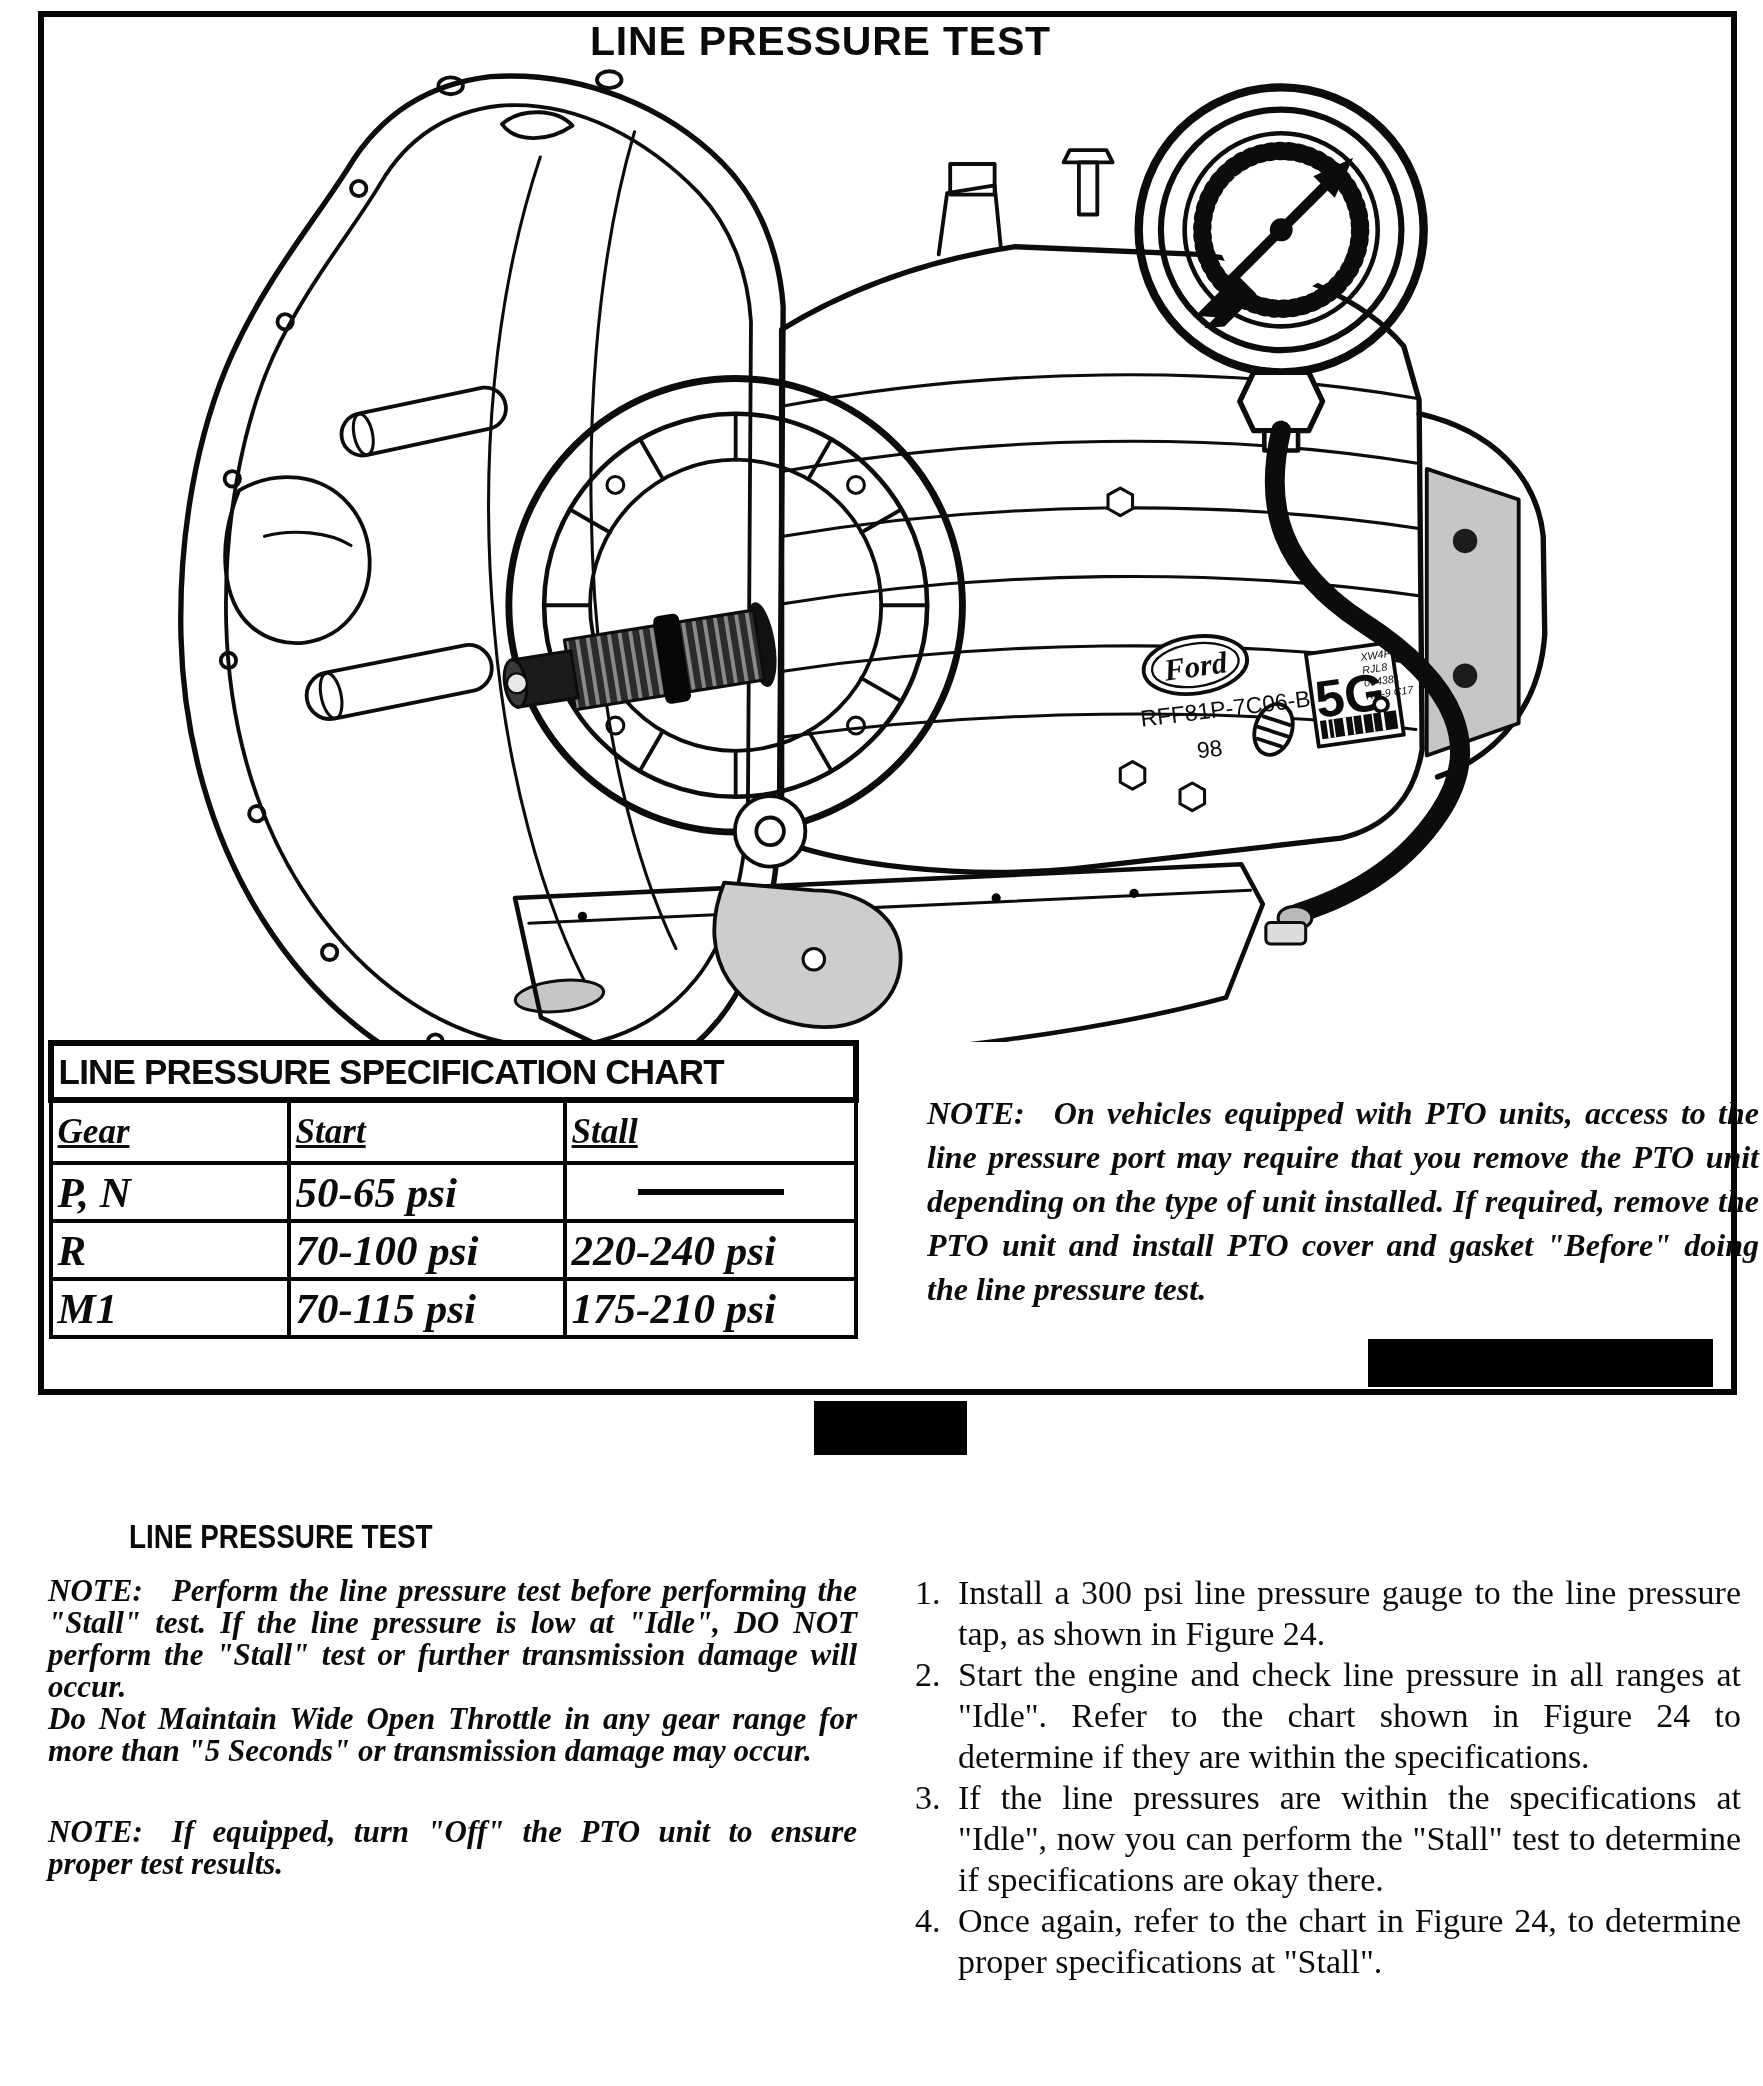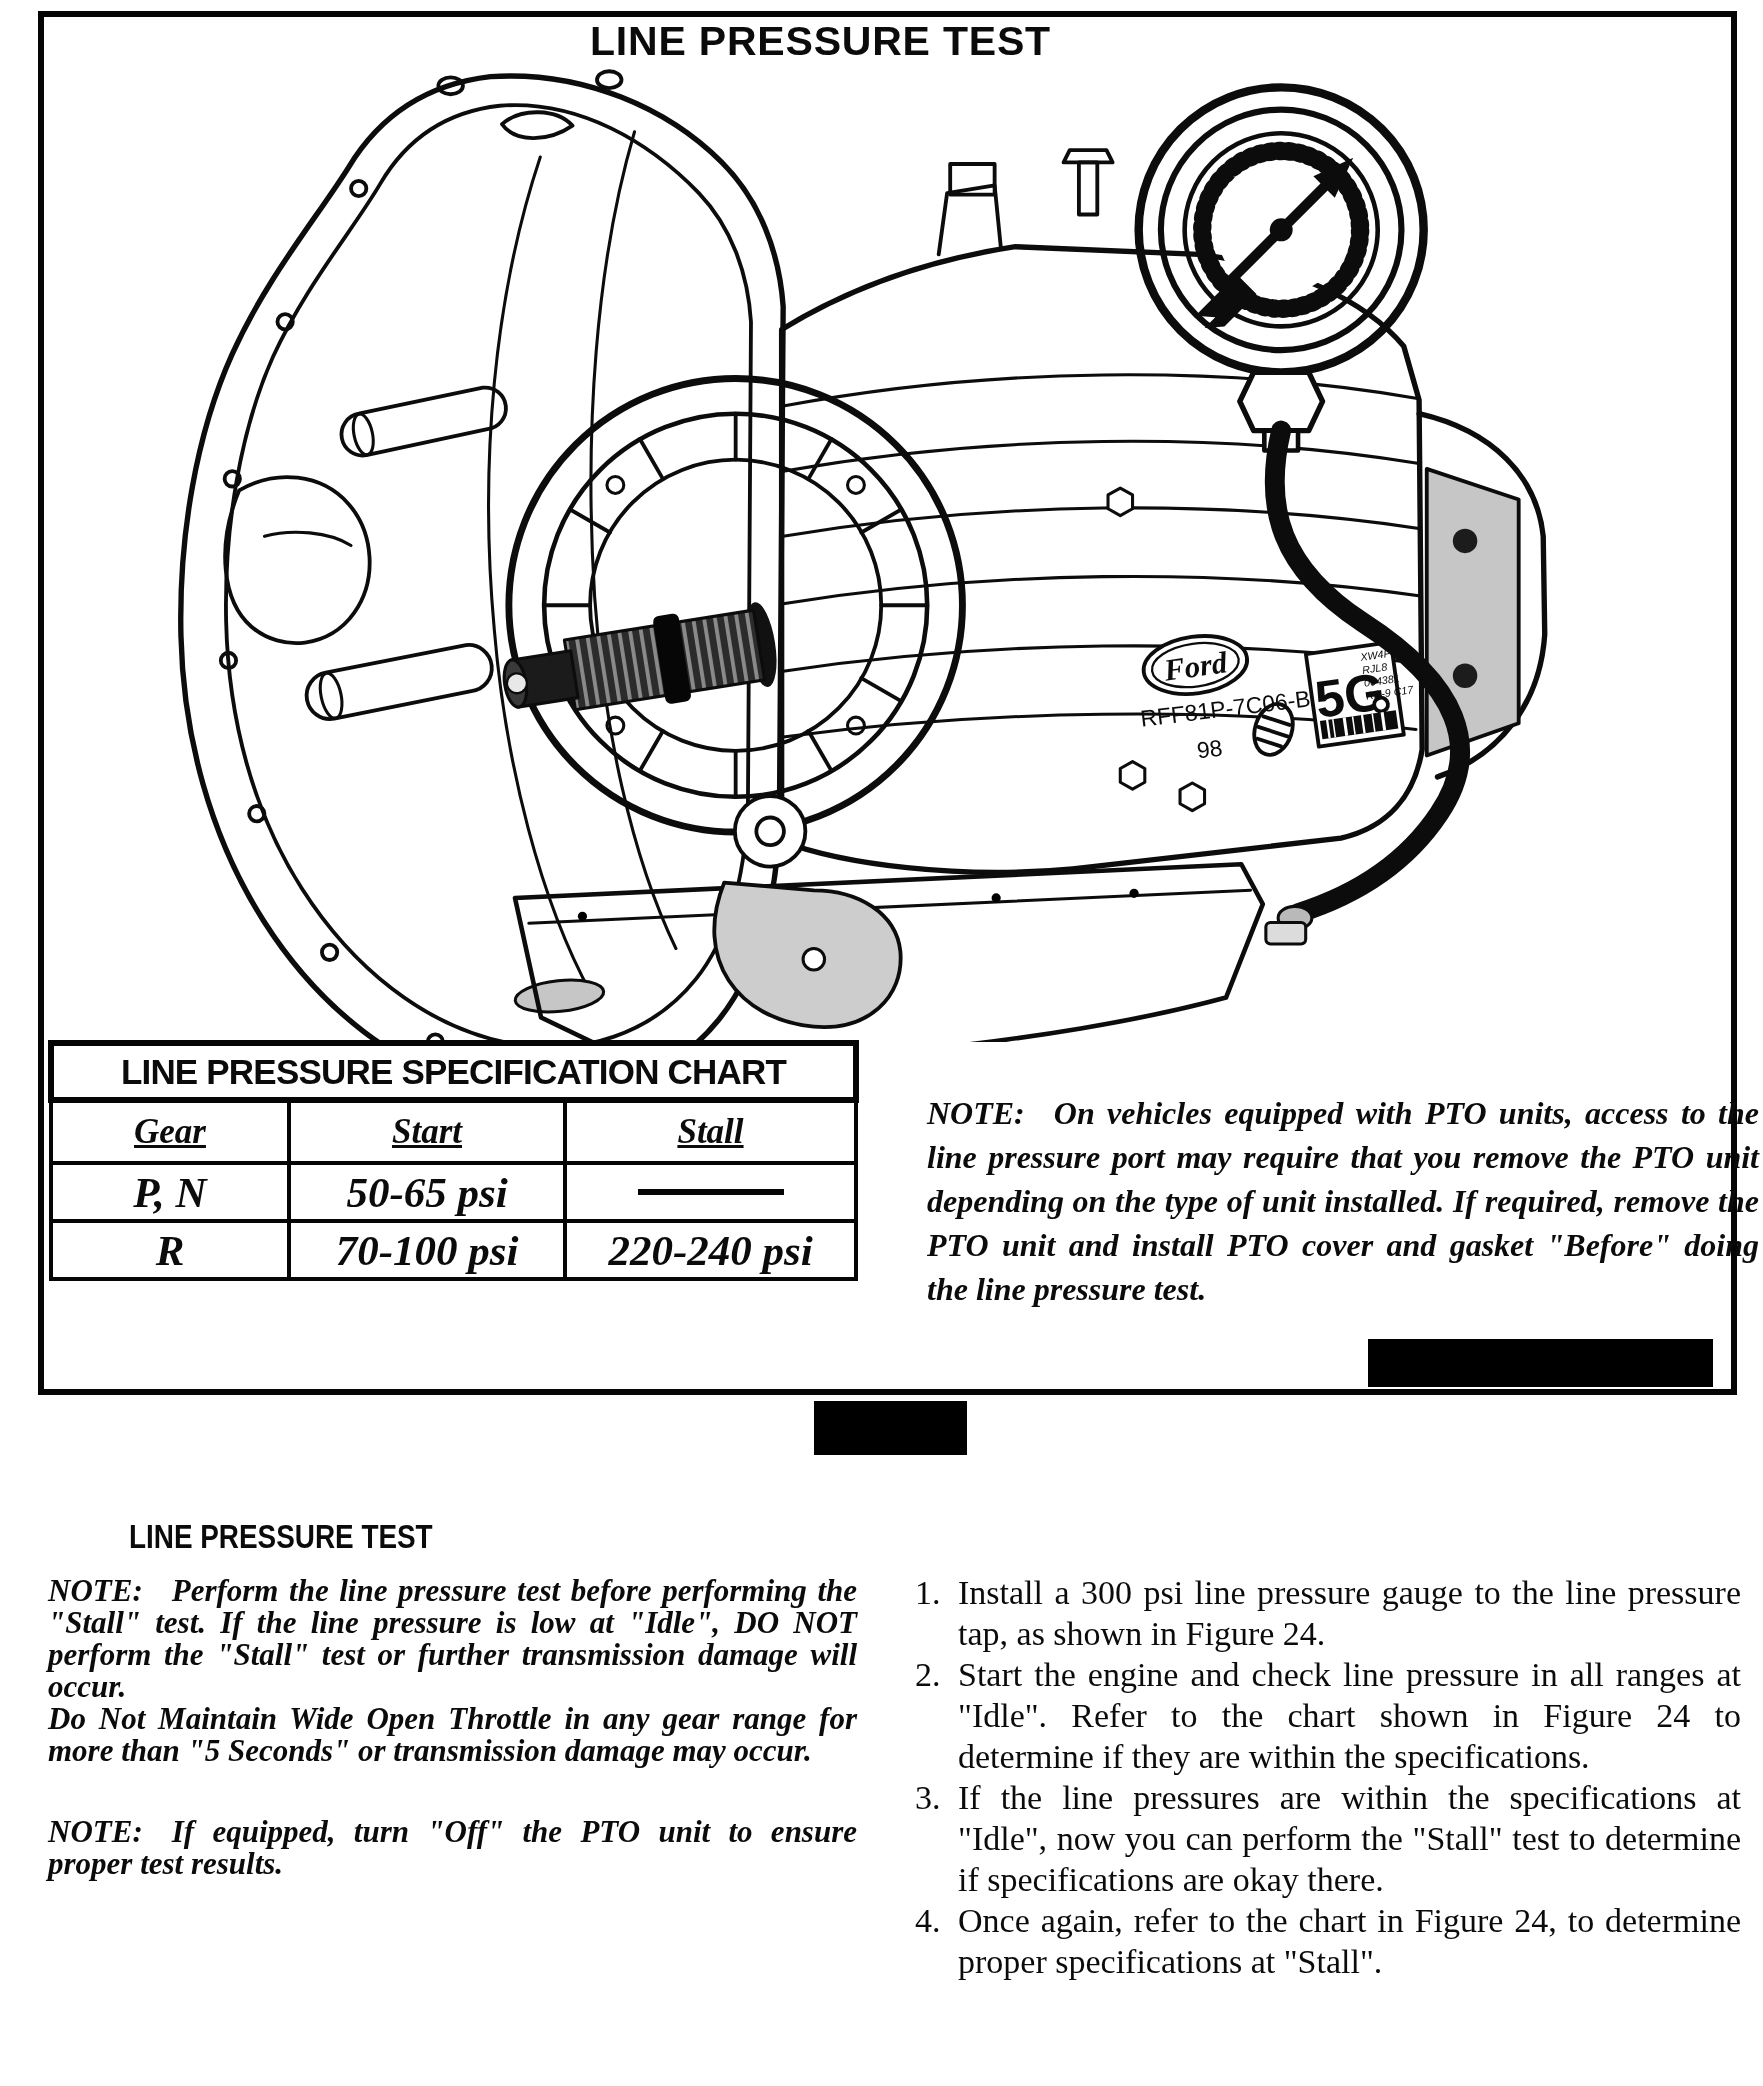--- a/index.html
+++ b/index.html
@@ -3,21 +3,21 @@
 <meta charset="utf-8">
 <style>
   html,body{margin:0;padding:0;background:#fff;}
   body{width:1764px;height:2087px;position:relative;font-family:"Liberation Serif",serif;color:#0b0b0b;}
   .main-box{position:absolute;left:38px;top:10.7px;width:1699px;height:1384px;border:6.9px solid #050505;box-sizing:border-box;background:#fff;}
   .fig-title{position:absolute;left:590px;top:18.4px;font-family:"Liberation Sans",sans-serif;font-weight:bold;font-size:41px;letter-spacing:0.8px;white-space:nowrap;}
   svg.illu{position:absolute;left:0;top:0;width:1764px;height:1042px;}
 
   
   table.spec{position:absolute;left:48px;top:1040px;border-collapse:collapse;table-layout:fixed;background:#fff;}
-  table.spec td{border:4.6px solid #050505;text-align:center;vertical-align:middle;padding:0 4.6px;}
+  table.spec td{border:4.6px solid #050505;text-align:left;vertical-align:middle;padding:0 4.6px;}
   table.spec .ttl{border:6.9px solid #050505;font-family:"Liberation Sans",sans-serif;font-weight:bold;font-size:35px;letter-spacing:-0.8px;height:51px;}
   table.spec .hdr{font-weight:bold;font-style:italic;font-size:35px;height:58px;text-decoration:underline;}
   table.spec .val{font-weight:bold;font-style:italic;font-size:43px;height:54px;}
   table.spec col.c1{width:238px;} table.spec col.c2{width:276px;} table.spec col.c3{width:291px;}
   .dash-line{width:146px;height:0;border-top:6.1px solid #050505;margin:0 auto;}
 
   .pto-note{position:absolute;left:927px;top:1091px;width:832px;font-weight:bold;font-style:italic;font-size:32px;line-height:44px;text-align:justify;}
   .note-label{padding-right:29px;}
 
   .bar1{position:absolute;left:1368px;top:1339px;width:345px;height:48px;background:#000;}
@@ -238,20 +238,25 @@
       <td class="val">50-65 psi</td>
       <td class="val">
           <div class="dash-line"></div>
         </td>
     </tr>
     <tr>
       <td class="val">R</td>
       <td class="val">70-100 psi</td>
       <td class="val">220-240 psi</td>
     </tr>
+    <tr>
+      <td class="val">M1</td>
+      <td class="val">70-115 psi</td>
+      <td class="val">175-210 psi</td>
+    </tr>
   </tbody>
 </table>
 
 <div class="pto-note"><span class="note-label">NOTE:</span><span>On vehicles equipped with PTO units, access to the line pressure port may require that you remove the PTO unit depending on the type of unit installed.  If required, remove the PTO unit and install PTO cover and gasket "Before" doing the line pressure test.</span></div>
 
 <div class="bar1"></div>
 <div class="bar2"></div>
 
 <div class="sec-heading">LINE PRESSURE TEST</div>
 

